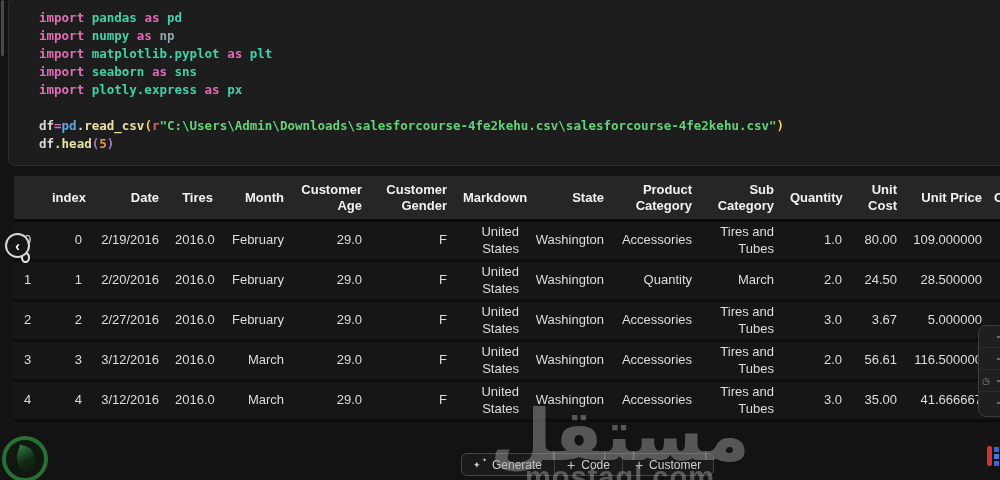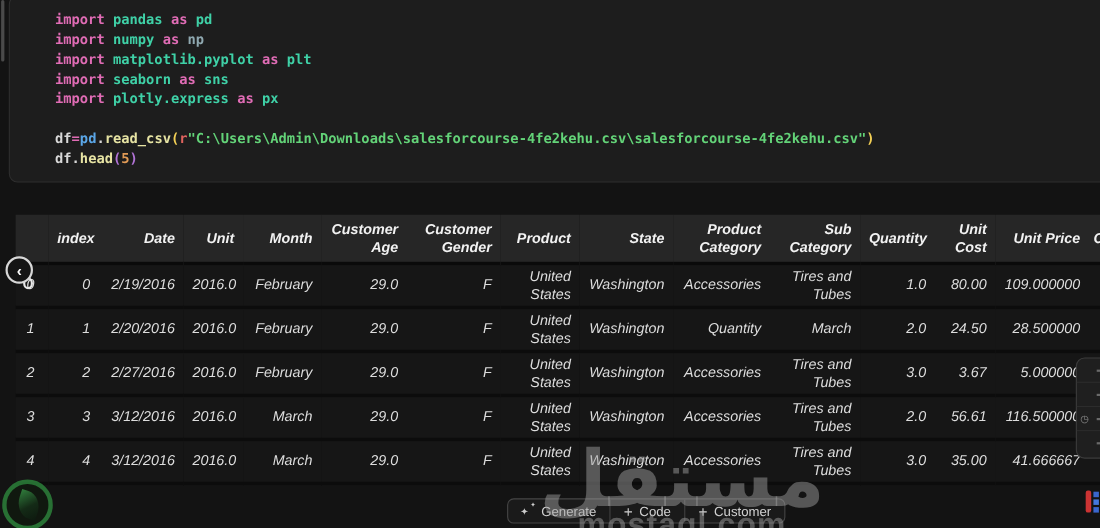--- a/index.html
+++ b/index.html
@@ -21,38 +21,37 @@
   .code-cell {
     position:absolute; left:8px; top:-4px; width:1000px; height:170px;
     background:#1d1d1d; border:1px solid #2e2e2e; border-radius:8px;
   }
   .code-lines {
     position:absolute; left:30px; top:12px;
     font-family:"DejaVu Sans Mono", monospace;
     font-size:12.5px; line-height:18px; white-space:pre;
     font-weight:bold;
   }
-  .code-line { height:18px;margin-left:11px; }
+  .code-line { height:18px; }
   .c-kw   { color:#e06cb5; }
   .c-mod  { color:#3fd1a7; }
   .c-muted{ color:#8fa8b0; }
   .c-pl   { color:#d8d8d8;text-align:right; }
   .c-obj  { color:#5ba7e8; }
   .c-fn   { color:#e6e3a3; }
   .c-p1   { color:#f2cf55; }
   .c-p2   { color:#b173d6; }
   .c-pfx  { color:#e0635e; }
   .c-str  { color:#63d378; }
   .c-num  { color:#e09a56; }
 
   
   .table-wrap {
-    position:absolute; left:14px; top:195px; width:986px; height:266px;
+    position:absolute; left:14px; top:176px; width:986px; height:266px;
     overflow:hidden;
-    font-style:italic;
   }
   table.df {
     border-collapse:separate; border-spacing:0;
     table-layout:fixed; width:1036px;
     font-size:13px;
   }
   table.df th {
     background:#262626; color:#f2f2f2; font-weight:bold;
     height:46px; vertical-align:middle; text-align:right;
     padding:4px 8px; line-height:1.2; overflow:hidden;
@@ -171,25 +170,25 @@
         <col style="width: 68px;">
         <col style="width: 55px;">
         <col style="width: 85px;">
         <col style="width: 60px;">
       </colgroup>
     <thead>
         <tr>
           <th></th>
           <th>index</th>
           <th>Date</th>
-          <th>Unit</th>
+          <th>Tires</th>
           <th>Month</th>
           <th>Customer Age</th>
           <th>Customer Gender</th>
-          <th>Product</th>
+          <th>Markdown</th>
           <th>State</th>
           <th>Product Category</th>
           <th>Sub Category</th>
           <th>Quantity</th>
           <th>Unit Cost</th>
           <th>Unit Price</th>
           <th>C</th>
         </tr>
       </thead>
     <tbody>

